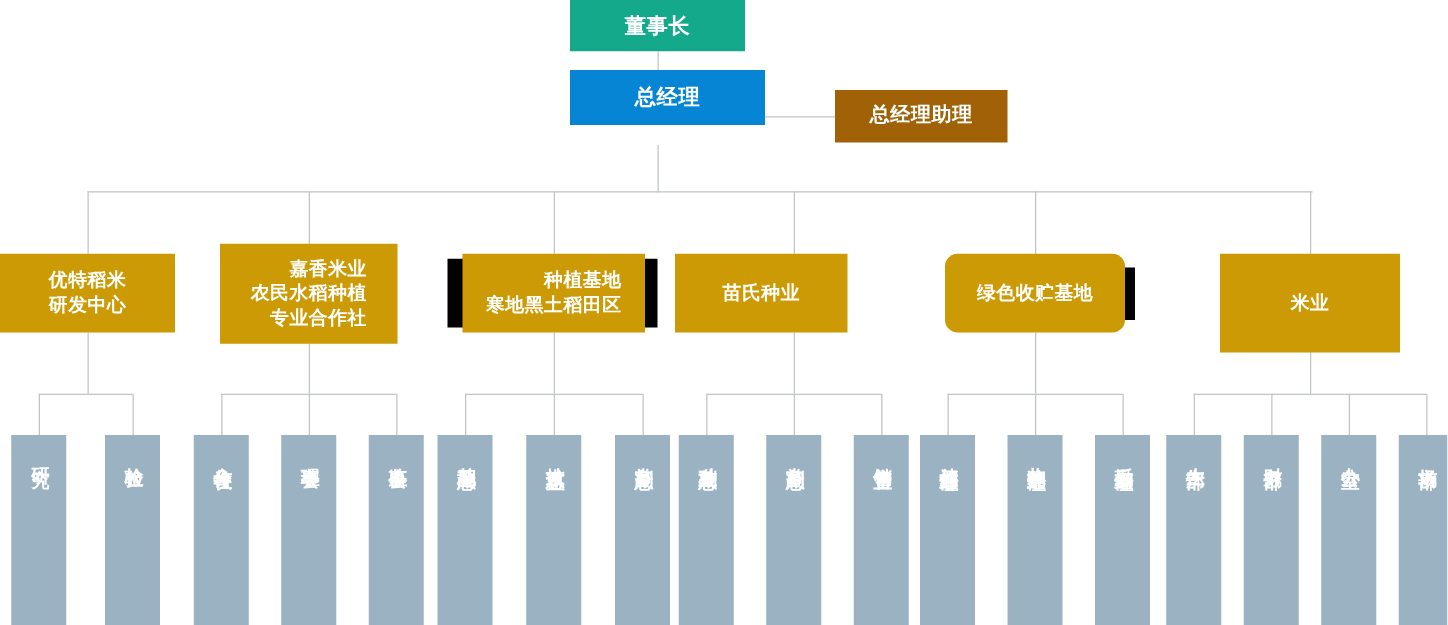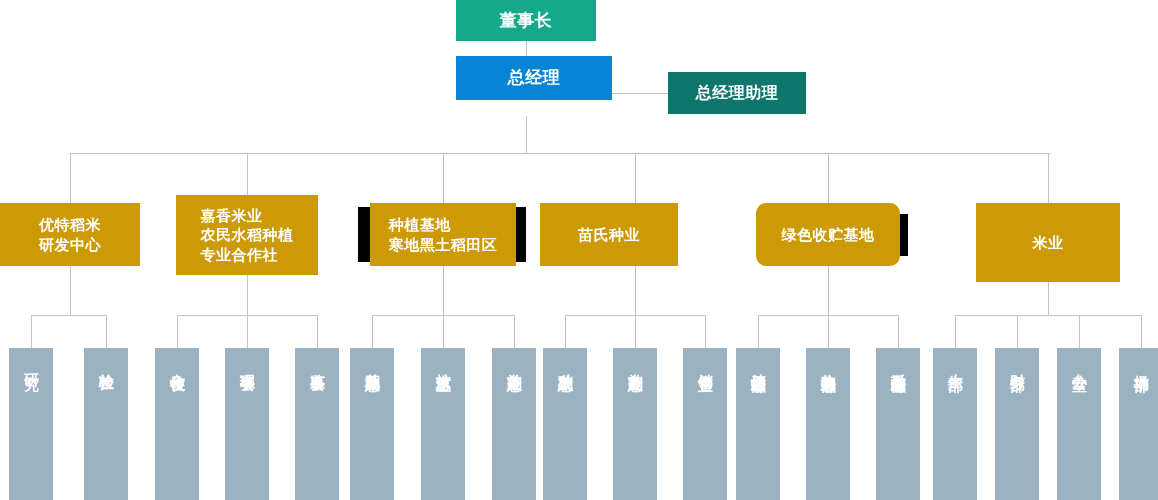--- a/index.html
+++ b/index.html
@@ -26,31 +26,31 @@
   .line.h { height: 1px; }
   .line.v { width: 1px; }
 
   
   .node {
     position: absolute;
     box-sizing: border-box;
     display: flex;
     align-items: center;
     justify-content: center;
-    text-align: left;
+    text-align: right;
     color: #ffffff;
     font-weight: bold;
     line-height: 1.28;
     letter-spacing: 0.5px;
     white-space: pre-line;
   }
 
   .node.chairman  { background: #14a98a; font-size: 17px; }
   .node.gm        { background: #0585d4; font-size: 17px; }
-  .node.gm-assist { background: #0f766e; font-size: 16px; }
+  .node.gm-assist { background: #a16207; font-size: 16px; }
   .node.div       { background: #cc9a05; font-size: 15px; }
 
   
   .blackbar {
     position: absolute;
     background: #000000;
   }
 
   
   .leaf {

